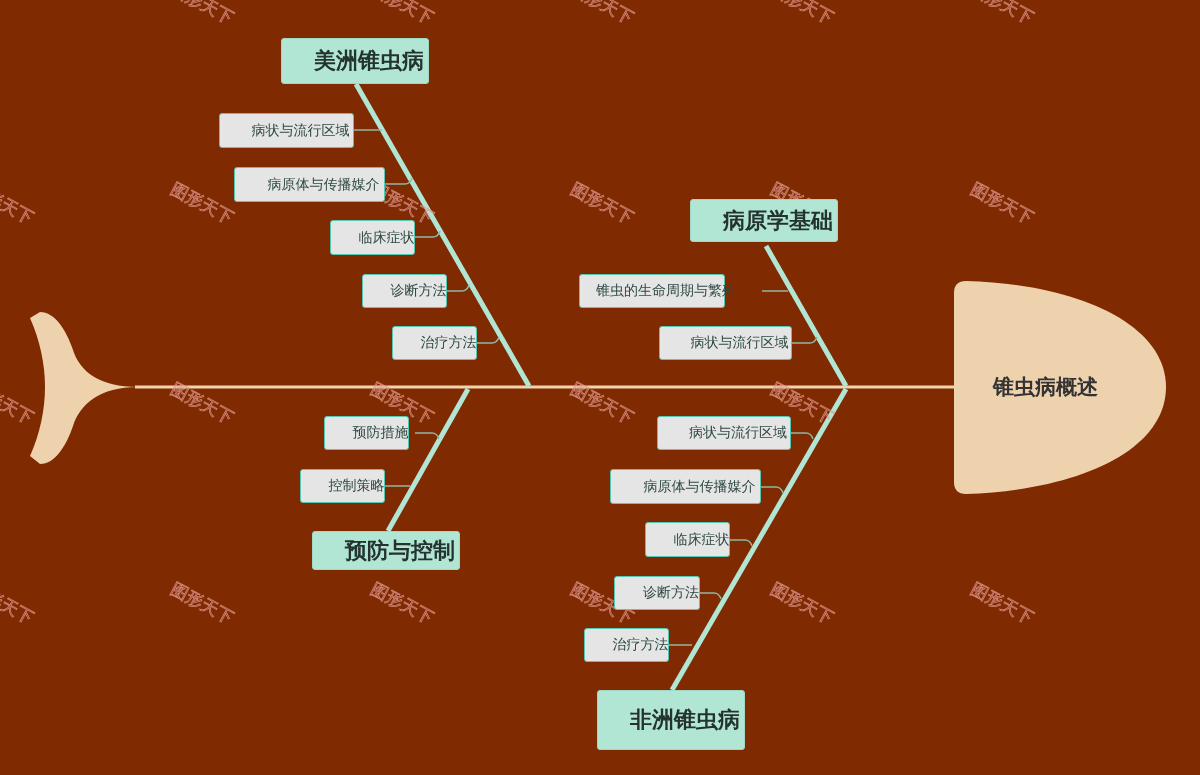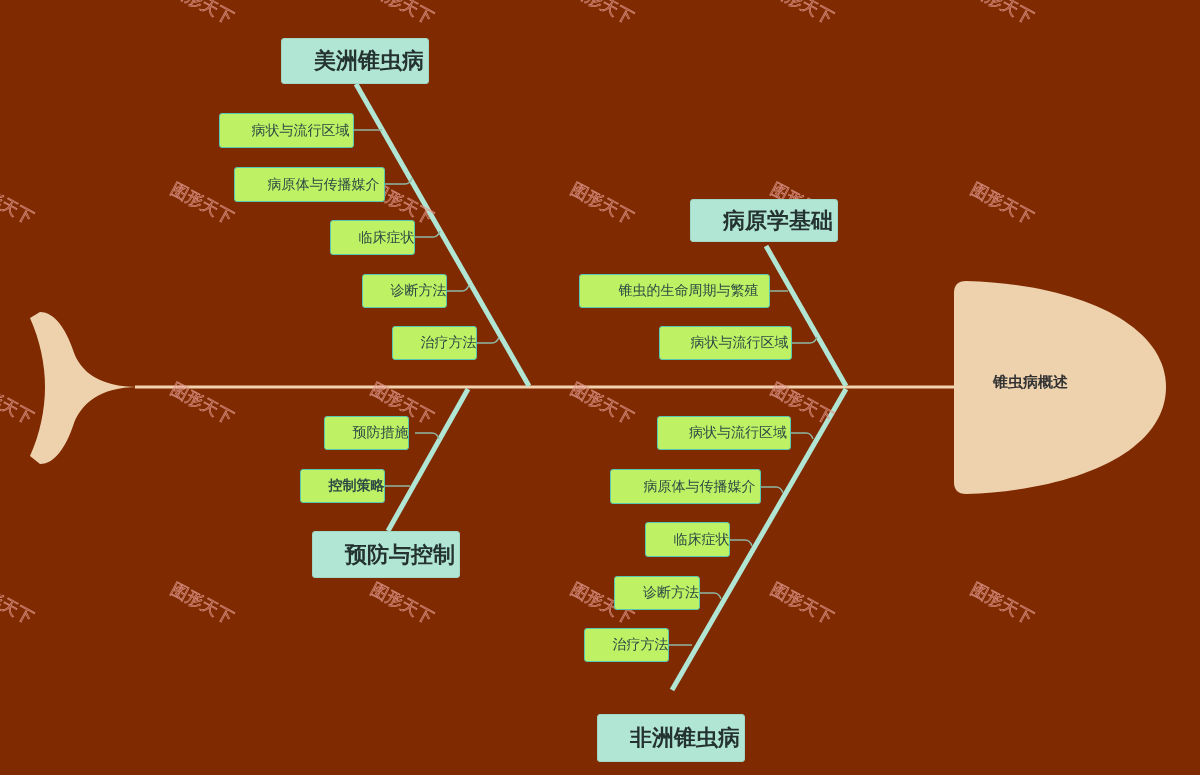--- a/index.html
+++ b/index.html
@@ -21,28 +21,28 @@
       padding-left: 28px;
     }
     .main-node {
       background: #b1e6d4;
       font-size: 22px;
       font-weight: bold;
       color: #243330;
       border: 1px solid #9fd8c5;
     }
     .sub-node {
-      background: #bef264;
+      background: #e5e5e5;
       font-size: 14px;
       color: #2e4a44;
       border: 1px solid #56c7b1;
     }
     .head-label {
       position: absolute;
-      font-size: 15px; font-weight: bold;
+      font-size: 21px; font-weight: bold;
       color: #333333;
       white-space: nowrap;
     }
     .watermark {
       position: absolute;
       font-size: 17px;
       color: transparent;
       -webkit-text-stroke: 0.8px rgba(225, 150, 140, 0.85);
       transform: rotate(28deg);
       white-space: nowrap;
@@ -122,26 +122,26 @@
   <div class="head-label" style="left:993px;top:373px;">锥虫病概述</div>
 
   <div class="node main-node" style="left:281px;top:38px;width:148px;height:46px;">美洲锥虫病</div>
   <div class="node sub-node" style="left:219px;top:113px;width:135px;height:35px;">病状与流行区域</div>
   <div class="node sub-node" style="left:234px;top:167px;width:151px;height:35px;">病原体与传播媒介</div>
   <div class="node sub-node" style="left:330px;top:220px;width:85px;height:35px;">临床症状</div>
   <div class="node sub-node" style="left:362px;top:274px;width:85px;height:34px;">诊断方法</div>
   <div class="node sub-node" style="left:392px;top:326px;width:85px;height:34px;">治疗方法</div>
 
   <div class="node main-node" style="left:690px;top:199px;width:148px;height:43px;">病原学基础</div>
-  <div class="node sub-node" style="left:579px;top:274px;width:191px;height:34px;">锥虫的生命周期与繁殖</div>
+  <div class="node sub-node" style="left:579px;top:274px;width:146px;height:34px;">锥虫的生命周期与繁殖</div>
   <div class="node sub-node" style="left:659px;top:326px;width:133px;height:34px;">病状与流行区域</div>
 
   <div class="node sub-node" style="left:324px;top:416px;width:85px;height:34px;">预防措施</div>
-  <div class="node sub-node" style="left:300px;top:469px;width:85px;height:34px;font-weight:bold;">控制策略</div>
-  <div class="node main-node" style="left:312px;top:531px;width:148px;height:47px;">预防与控制</div>
+  <div class="node sub-node" style="left:300px;top:469px;width:85px;height:34px;">控制策略</div>
+  <div class="node main-node" style="left:312px;top:531px;width:148px;height:39px;">预防与控制</div>
 
   <div class="node sub-node" style="left:657px;top:416px;width:134px;height:34px;">病状与流行区域</div>
   <div class="node sub-node" style="left:610px;top:469px;width:151px;height:35px;">病原体与传播媒介</div>
   <div class="node sub-node" style="left:645px;top:522px;width:85px;height:35px;">临床症状</div>
   <div class="node sub-node" style="left:614px;top:576px;width:86px;height:34px;">诊断方法</div>
   <div class="node sub-node" style="left:584px;top:628px;width:85px;height:34px;">治疗方法</div>
-  <div class="node main-node" style="left:597px;top:714px;width:148px;height:48px;">非洲锥虫病</div>
+  <div class="node main-node" style="left:597px;top:690px;width:148px;height:60px;">非洲锥虫病</div>
 </div>
 
 </body></html>

